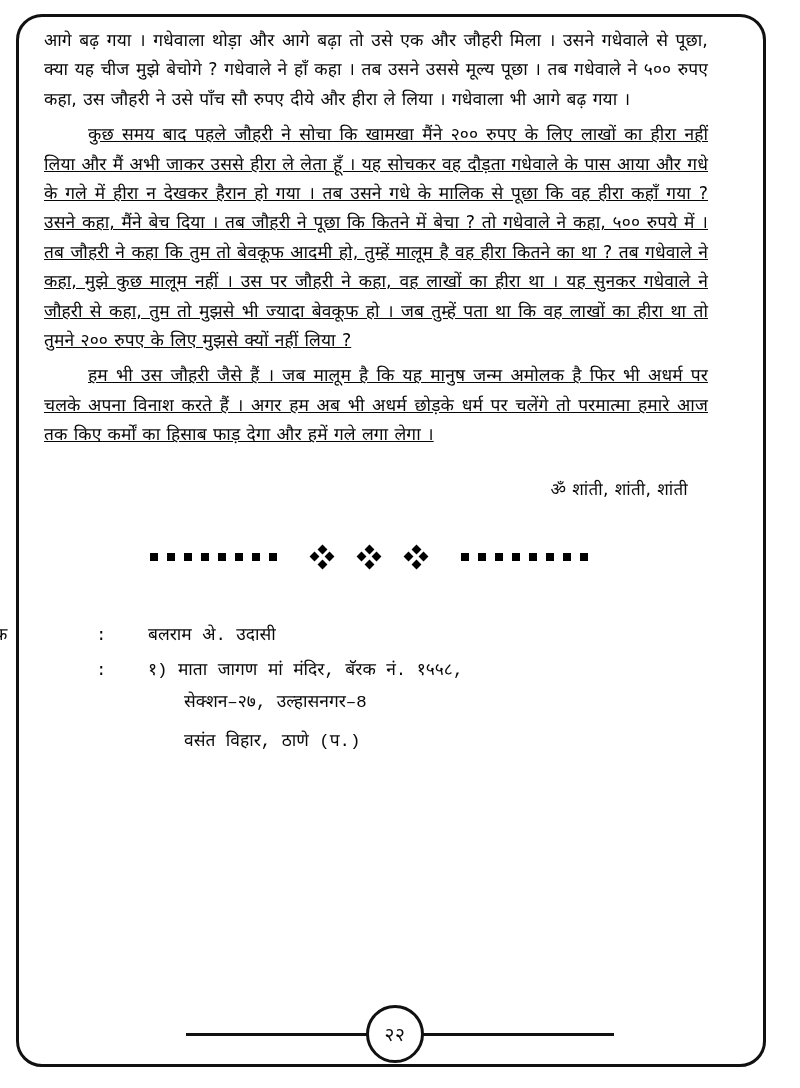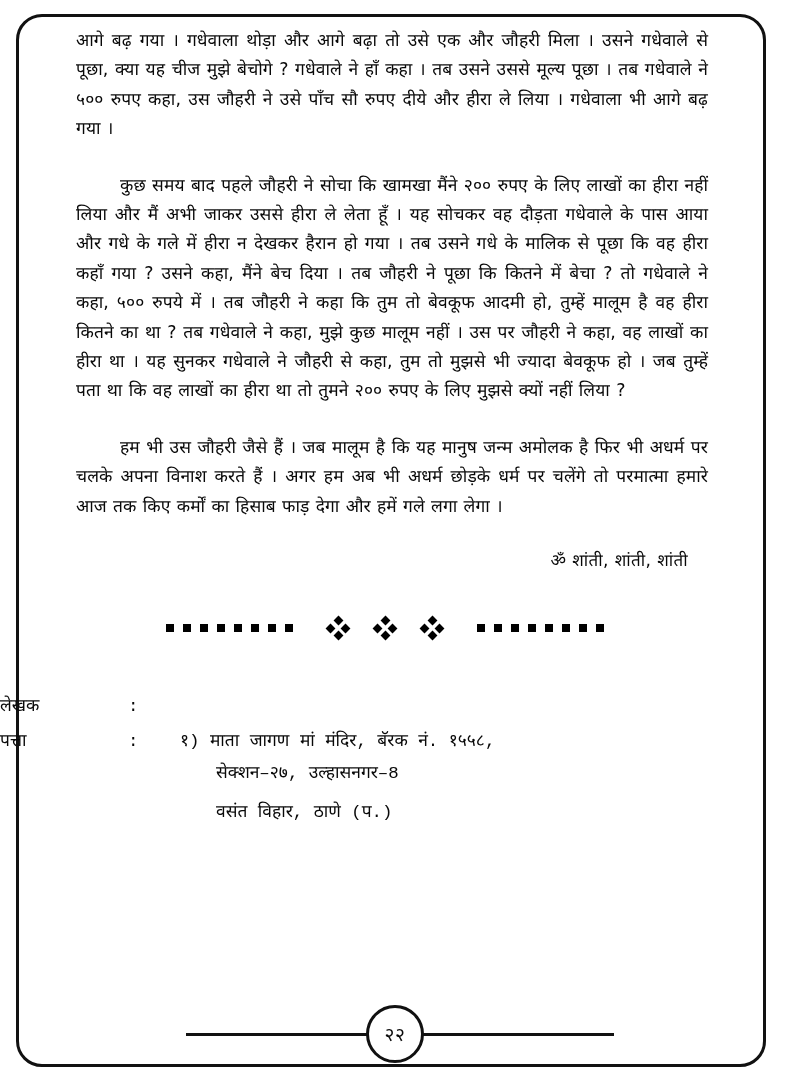--- a/index.html
+++ b/index.html
@@ -31,36 +31,37 @@
   }
 
   
   .content {
     position: absolute;
     left: 0;
     top: 0;
     width: 800px;
     height: 1088px;
     box-sizing: border-box;
-    padding: 26px 92px 0 76px;
+    padding: 26px 92px 0 44px;
   }
 
   .para {
     font-family: "DejaVu Sans", "Liberation Sans", sans-serif;
     font-size: 17.4px;
     line-height: 29.4px;
     text-align: justify;
     text-justify: inter-word;
     letter-spacing: 0.1px;
     word-spacing: 0.6px;
     margin: 0;
     color: #080808;
   }
   .para + .para {
-    margin-top: 27px;
+    margin-top: 6px;
+    text-decoration: underline;
   }
   .para.indent {
     text-indent: 44px;
   }
 
   
   .mantra {
     margin: 27px 0 0 0;
     text-align: right;
     font-family: "DejaVu Sans", "Liberation Sans", sans-serif;
@@ -244,20 +245,23 @@
       <span class="sq"></span>
       <span class="sq"></span>
     </span>
   </div>
 
   <div class="colophon">
 
     <div class="colo-row">
       <div class="colo-label">लेखक</div>
       <div class="colo-colon">:</div>
+      <div class="colo-value">
+        <span class="vline">बलराम अे. उदासी</span>
+      </div>
     </div>
 
     <div class="colo-row">
       <div class="colo-label">पत्ता</div>
       <div class="colo-colon">:</div>
       <div class="colo-value">
         <div class="addr-block">
           <span class="vline">१) माता जागण मां मंदिर, बॅरक नं. १५५८,</span>
           <span class="vline sub">सेक्शन–२७, उल्हासनगर–8</span>
         </div>

